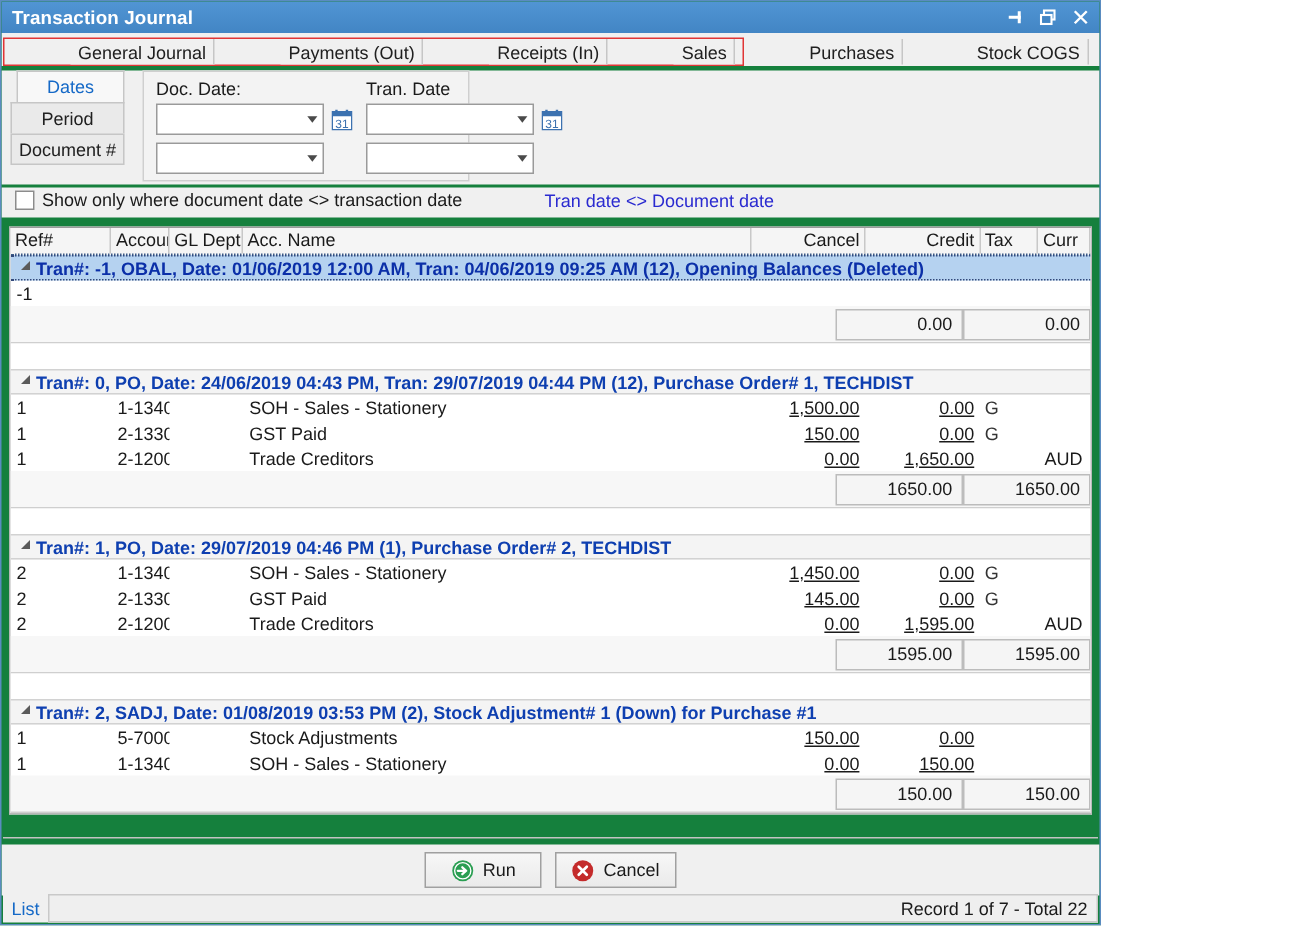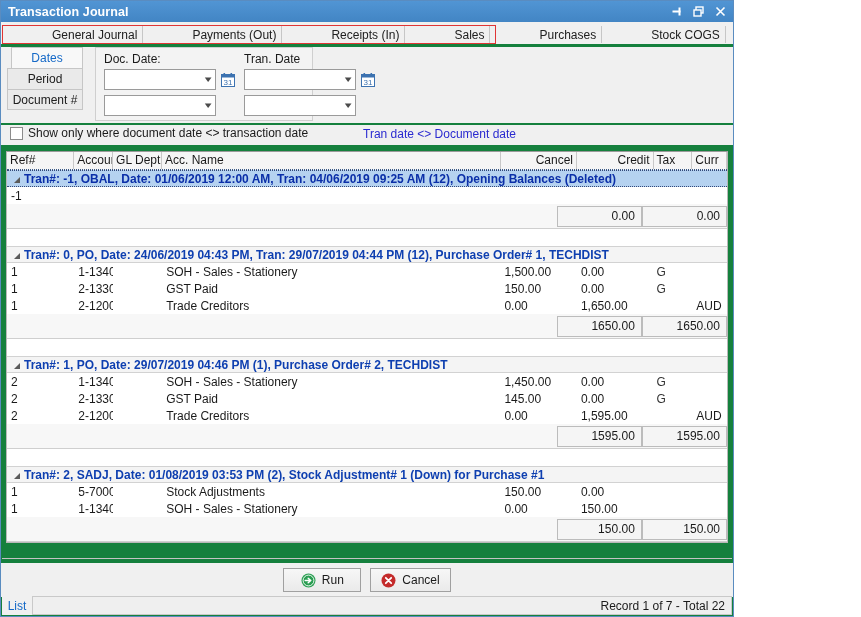--- a/index.html
+++ b/index.html
@@ -252,27 +252,27 @@
   }
   .gcell {
     font-size: 12px;
     color: #1a1a1a;
     line-height: 16px;
     padding: 0 4px;
     box-sizing: border-box;
     white-space: nowrap;
     overflow: hidden;
   }
-  .gcell.num { text-align: left; }
+  .gcell.num { text-align: right; text-decoration: underline; }
   .gcell.tax { text-align: left; padding-left: 3px; color:#333; }
 
   .group-header {
     height: 17px;
     display: flex;
-    align-items: flex-end;
+    align-items: center;
     font-size: 12px;
     font-weight: bold;
     color: #0e3fb0;
     background: #f4f4f4;
     border-bottom: 1px solid #d2d2d2;
     border-top: 1px solid #d2d2d2;
     padding-left: 4px;
     box-sizing: border-box;
   }
   .group-header.selected {

